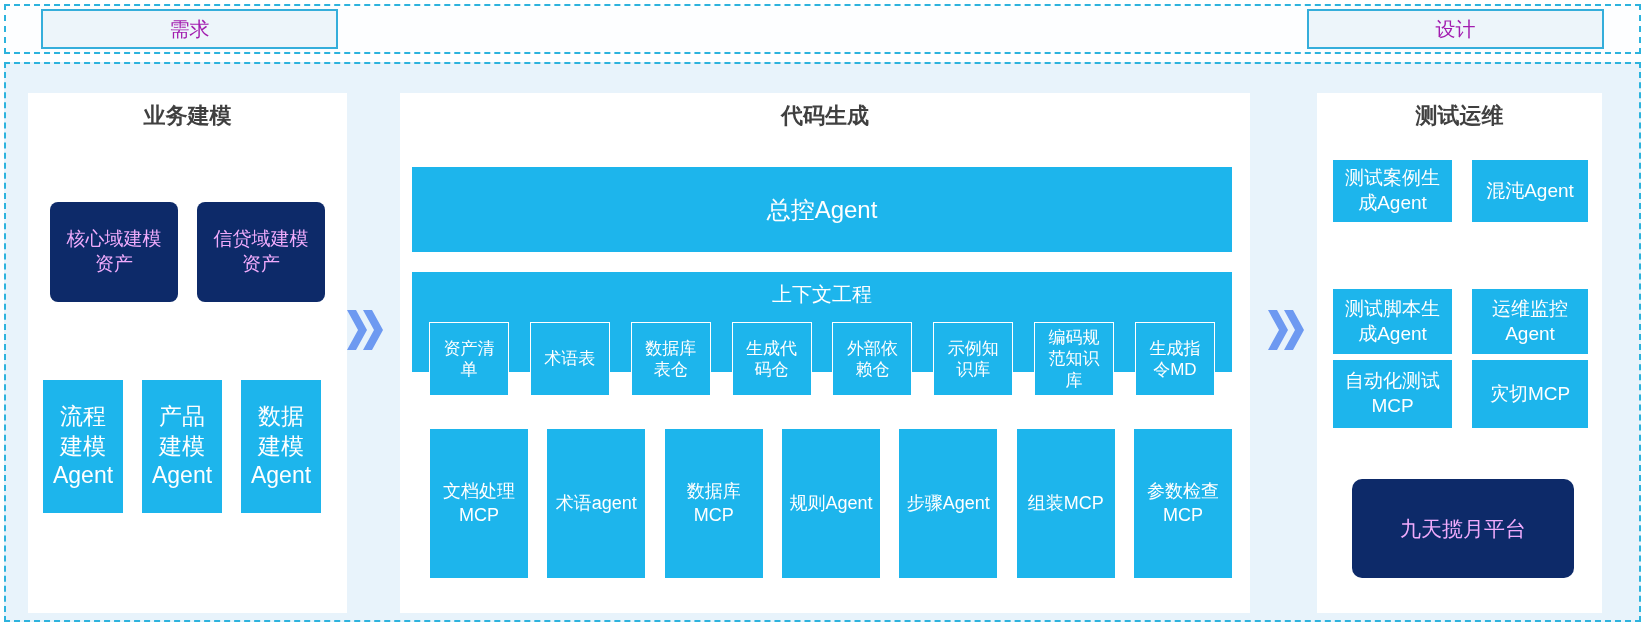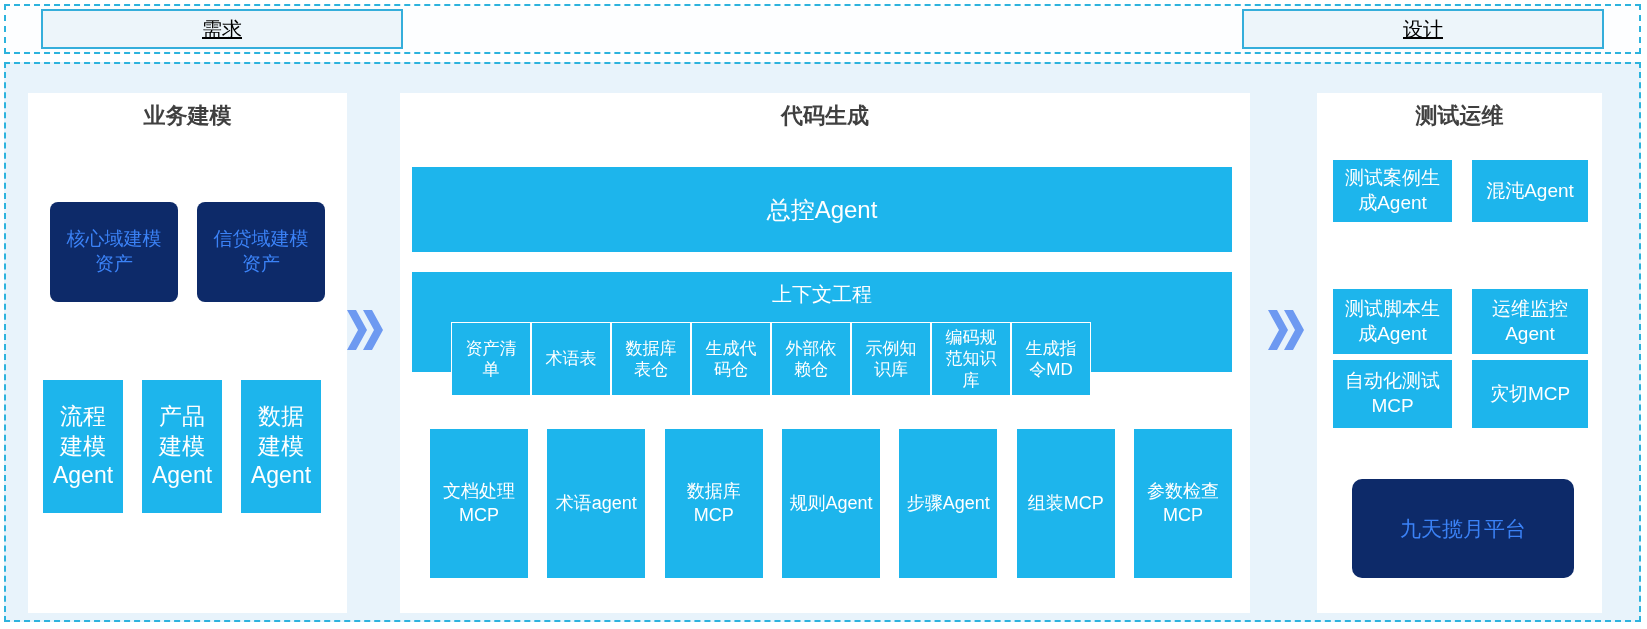--- a/index.html
+++ b/index.html
@@ -3,54 +3,54 @@
 <meta charset="utf-8">
 <style>
   * { margin:0; padding:0; box-sizing:border-box; }
   body { background:#ffffff; font-family:"Liberation Sans", sans-serif; }
   .canvas { position:relative; width:1647px; height:629px; background:#ffffff; overflow:hidden; }
 
   
   .top-strip { position:absolute; left:4px; top:4px; width:1637px; height:50px;
     border:2px dashed #2db3dd; background:#fdfeff;
     display:flex; align-items:center; justify-content:space-between; padding:0 35px; }
-  .phase-box { width:362px; height:40px; background:#edf5fa; border:2px solid #35aedb;
+  .phase-box { width:297px; height:40px; background:#edf5fa; border:2px solid #35aedb;
     display:flex; align-items:center; justify-content:center;
-    font-size:20px; color:#000000;text-decoration:underline; }
+    font-size:20px; color:#a21caf; }
 
   
   .main-area { position:absolute; left:4px; top:62px; width:1637px; height:560px;
     border:2px dashed #2db3dd; background:#e8f3fb; }
 
   .panel { position:absolute; top:29px; height:520px; background:#ffffff; }
   .panel-left   { left:22px;   width:319px; }
   .panel-center { left:394px;  width:850px; }
   .panel-right  { left:1311px; width:285px; }
 
   .panel-title { position:absolute; top:8px; left:0; width:100%; text-align:center;
     font-size:22px; font-weight:bold; color:#404040; }
 
   .cyan-box { background:#1db5ec; color:#ffffff; display:flex; align-items:center;
     justify-content:center; text-align:center; line-height:1.3; }
-  .navy-box { background:#0d2a69; color:#3b82f6; display:flex; align-items:center;
+  .navy-box { background:#0d2a69; color:#f0abfc; display:flex; align-items:center;
     justify-content:center; text-align:center; line-height:1.3; }
 
   
   .asset-row { position:absolute; top:109px; left:22px; display:flex; gap:19px; }
   .asset-box { width:128px; height:100px; border-radius:8px; font-size:19px; padding:0 8px; }
   .agent-row { position:absolute; top:287px; left:15px; display:flex; gap:19px; }
   .agent-box { width:80px; height:133px; font-size:23px; padding:0 13px; }
 
   
   .master-bar { position:absolute; left:12px; top:74px; width:820px; height:85px; font-size:24px; }
   .context-box { position:absolute; left:12px; top:179px; width:820px; height:100px;
     background:#1db5ec; color:#ffffff; }
   .context-title { margin-top:9px; text-align:center; font-size:20px; }
   .context-items { position:absolute; top:50px; left:17px; right:17px;
-    display:flex; justify-content:flex-start;margin-left:22px; }
+    display:flex; justify-content:space-between; }
   .context-item { width:80px; height:74px; border:1px solid #ffffff; background:#1db5ec;
     font-size:17px; padding:0 6px; line-height:1.25; }
   .tools-row { position:absolute; left:30px; top:336px; width:802px;
     display:flex; justify-content:space-between; }
   .tool-box { width:98px; height:149px; font-size:18px; padding:0 6px; }
 
   
   .tbox { position:absolute; font-size:19px; padding:0 5px; }
   .tb-c1 { left:16px;  width:119px; }
   .tb-c2 { left:155px; width:116px; }

